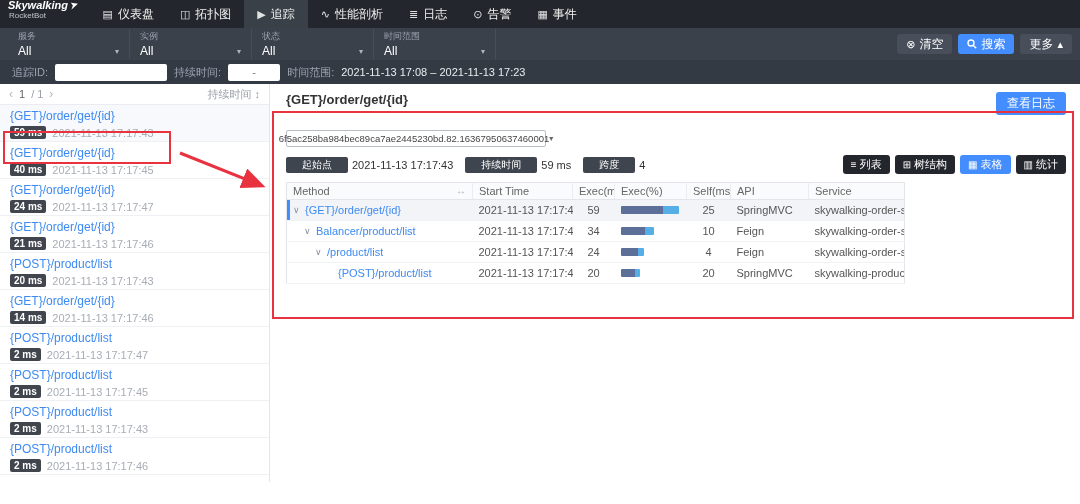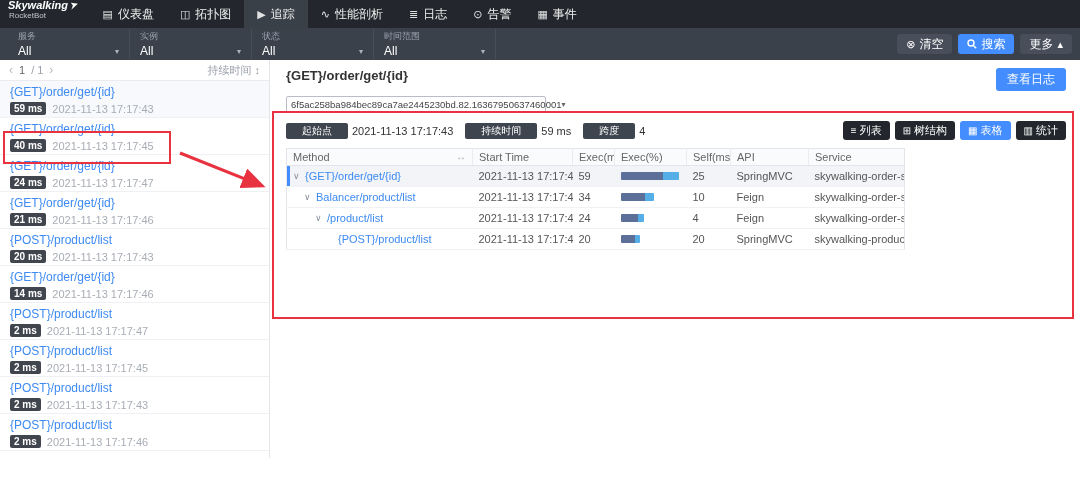--- a/index.html
+++ b/index.html
@@ -70,22 +70,22 @@
   .dur-badge { background:#40454e; color:#fff; font-size:10px; font-weight:bold; padding:0 4px;
     border-radius:2px; line-height:13px; }
   .item-time { font-size:11px; color:#a8adb5; }
 
   
   .detail { flex:1; padding:8px 14px 0 16px; position:relative; }
   .detail-head { display:flex; justify-content:space-between; align-items:flex-start; }
   .detail-title { font-size:13px; font-weight:bold; color:#333; }
   .viewlog-btn { background:#448dfe; color:#fff; font-size:12px; padding:3px 11px; border-radius:3px;
     border:none; cursor:pointer; font-family:Liberation Sans, sans-serif; }
-  .trace-select { margin-top:5px; width:260px; height:17px; border:1px solid #b9bec6; border-radius:2px;
-    display:flex; align-items:center; justify-content:flex-start; padding:0 4px; font-size:9.5px;
+  .trace-select { margin-top:15px; width:260px; height:17px; border:1px solid #b9bec6; border-radius:2px;
+    display:flex; align-items:center; justify-content:center; padding:0 4px; font-size:9.5px;
     color:#444; background:#fff; cursor:pointer; }
   .trace-select .caret { color:#666; }
   .meta-row { display:flex; align-items:center; justify-content:space-between; margin-top:8px; }
   .badges { display:flex; align-items:center; gap:12px; }
   .badge { display:flex; align-items:center; gap:4px; font-size:11px; color:#333; }
   .badge-label { background:#3f454e; color:#fff; font-size:10px; padding:1px 16px; border-radius:2px; }
   .views { display:flex; gap:5px; }
   .view-btn { display:inline-flex; align-items:center; gap:3px; background:#23272d; color:#fff; font-size:11px;
     padding:2px 8px; border-radius:3px; border:none; cursor:pointer; font-family:"Liberation Sans",sans-serif; }
   .view-btn.active { background:#448dfe; }
@@ -97,21 +97,21 @@
     border-right:1px solid #ececf0; border-bottom:1px solid #e3e5ea; height:16px; white-space:nowrap; overflow:hidden; }
   .trace-table th:last-child { border-right:none; }
   .trace-table td { padding:4px 6px; border-bottom:1px solid #f1f2f5; color:#555; height:15px;
     white-space:nowrap; overflow:hidden; }
   .trace-table tr.selected { background:#f2f4f7; box-shadow:inset 3px 0 0 #448dfe; }
   .resize-icon { float:right; color:#aab0b8; font-size:10px; }
   .method-inner { display:flex; align-items:center; }
   .caret-down { width:12px; flex:none; color:#8a919c; font-size:9px; }
   .method-text { color:#3d8af2; overflow:hidden; text-overflow:ellipsis; }
   .start-cell { color:#5a5e66; }
-  .num-cell { color:#3d8af2; }
+  .num-cell { color:#3d8af2;text-align:center; }
   .api-cell { color:#3d8af2; }
   .svc-cell { color:#3d8af2; }
   .exec-bar-wrap { width:58px; height:8px; }
   .exec-bar { height:8px; border-radius:1px; background:linear-gradient(90deg,#5c6f99 72%,#55aee6 72%); }
 
   
   .anno-box { position:absolute; border:2px solid #e8323f; pointer-events:none; }
   #anno-item { left:3px; top:131px; width:168px; height:33px; }
   #anno-panel { left:272px; top:111px; width:802px; height:208px; }
   #anno-arrow { position:absolute; left:176px; top:147px; pointer-events:none; }
@@ -215,20 +215,28 @@
         </svg>
         <span>搜索</span>
       </button>
       <button class="btn btn-dark">
         <span>更多</span>
         <span class="btn-icon">▴</span>
       </button>
     </div>
   </div>
 
+  <div class="subbar subbar1">
+    <span class="field-label">追踪ID:</span>
+    <input class="tin trace-id-input" style="">
+    <span class="field-label">持续时间:</span>
+    <input class="tin dur-input" placeholder="-" style="">
+    <span class="field-label">时间范围:</span>
+    <span class="time-value">2021-11-13 17:08 – 2021-11-13 17:23</span>
+  </div>
 
 
   <div class="main">
 
     <div class="trace-list">
       <div class="list-header">
         <span class="pager">
           <span class="pager-arrow">‹</span>
           <span class="pager-num">1</span>
           <span>/ 1</span>

